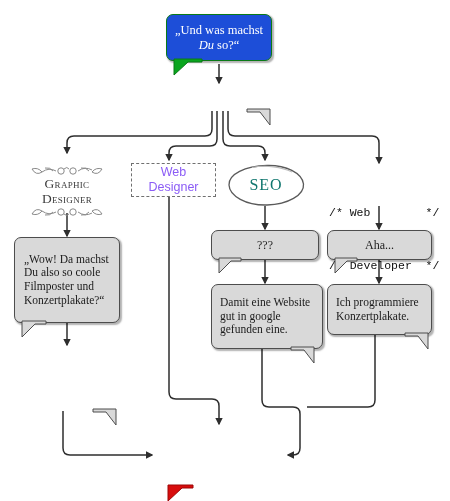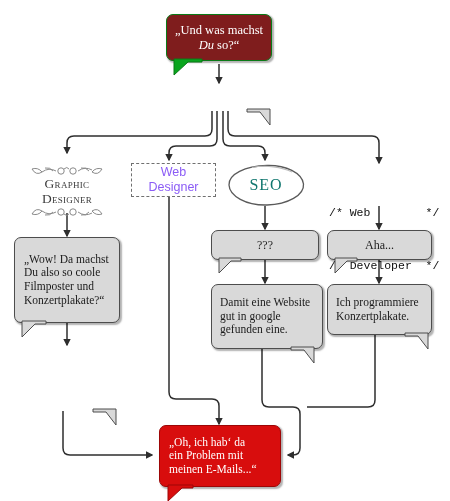--- a/index.html
+++ b/index.html
@@ -44,21 +44,21 @@
     line-height: 1.18;
     box-shadow: 1.5px 1.5px 1.5px rgba(0,0,0,0.30);
   }
   .bubble .txt {
     display: block;
     width: 100%;
     padding: 0 6px;
     box-sizing: border-box;
   }
   .bubble.green {
-    background: #7f1d1d;
+    background: #1d4ed8;
     border-color: #0a7a17;
     color: #ffffff;
   }
   .bubble.red {
     background: #d80d0d;
     border-color: #9d0606;
     color: #ffffff;
   }
 
   
@@ -279,24 +279,17 @@
   <div class="bubble" style="left:327px; top:284px; width:105px; height:51px; font-size:11.5px;">
     <span class="txt" style="text-align:left; padding:0 8px;">
       <span>Ich programmiere</span><br>
       <span>Konzertplakate.</span>
     </span>
   </div>
   <svg class="tail" style="left:404px; top:332px;" width="30" height="18" viewBox="0 0 30 18">
     <path d="M 1 1 L 24 1 L 24 17 L 14 4 L 1 4 Z" fill="#d9d9d9" stroke="#4d4d4d" stroke-width="1"></path>
   </svg>
 
-  <div class="bubble red" style="left:159px; top:425px; width:122px; height:62px; font-size:11.5px;">
-    <span class="txt" style="text-align:left; padding:0 9px;">
-      <span>„Oh, ich hab‘ da</span><br>
-      <span>ein Problem mit</span><br>
-      <span>meinen E-Mails...“</span>
-    </span>
-  </div>
   <svg class="tail" style="left:166px; top:484px;" width="32" height="18" viewBox="0 0 32 18">
     <path d="M 2 1 L 2 17 L 16 4 L 27 4 L 27 1 Z" fill="#d80d0d" stroke="#9d0606" stroke-width="1"></path>
   </svg>
 
 </div>
 
 </body></html>

